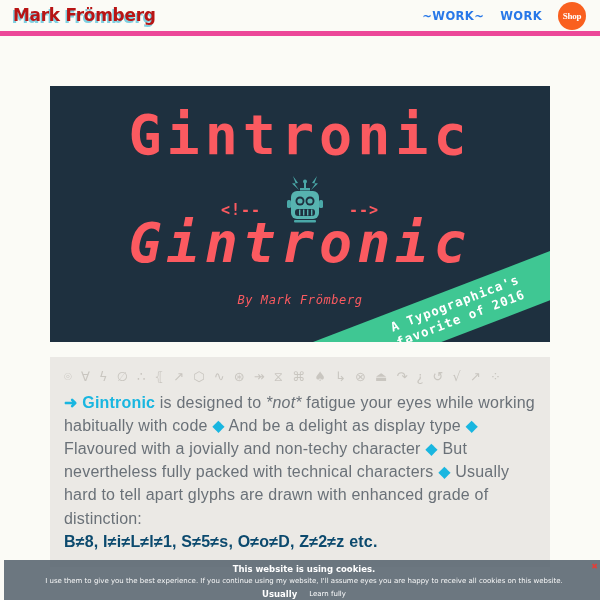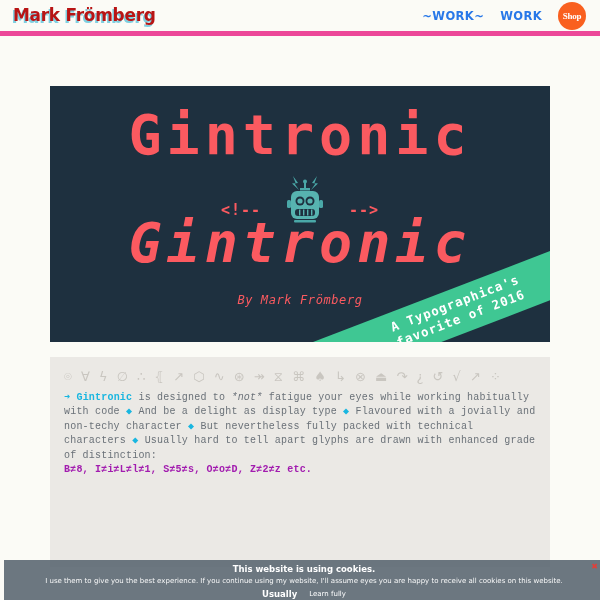--- a/index.html
+++ b/index.html
@@ -186,35 +186,35 @@
     font-size: 13px;
     color: #c9c6c0;
     letter-spacing: 2.5px;
     white-space: nowrap;
     line-height: 1.2;
     margin-bottom: 6px;
     overflow: hidden;
   }
 
   .body-text {
-    font-family: Liberation Mono, monospace;
-    font-size: 10px;
+    font-family: Liberation Sans, sans-serif;
+    font-size: 16px;
     line-height: 1.45;
     color: #6a7178;
     letter-spacing: 0.2px;
   }
 
   .body-text .hl {
     color: #19b6e0;
     font-weight: bold;
   }
   .body-text .arrow { color: #19b6e0; font-weight: bold; }
   .body-text .dia { color: #19b6e0; }
   .body-text .ital { font-style: italic; }
-  .body-text .bold { font-weight: bold; color: #a21caf; }
+  .body-text .bold { font-weight: bold; color: #0c4a6e; }
 
   
   .cookie {
     position: absolute;
     left: 4px;
     bottom: 0;
     width: 600px;
     height: 40px;
     background: rgba(88, 100, 112, 0.88);
     color: #ffffff;

